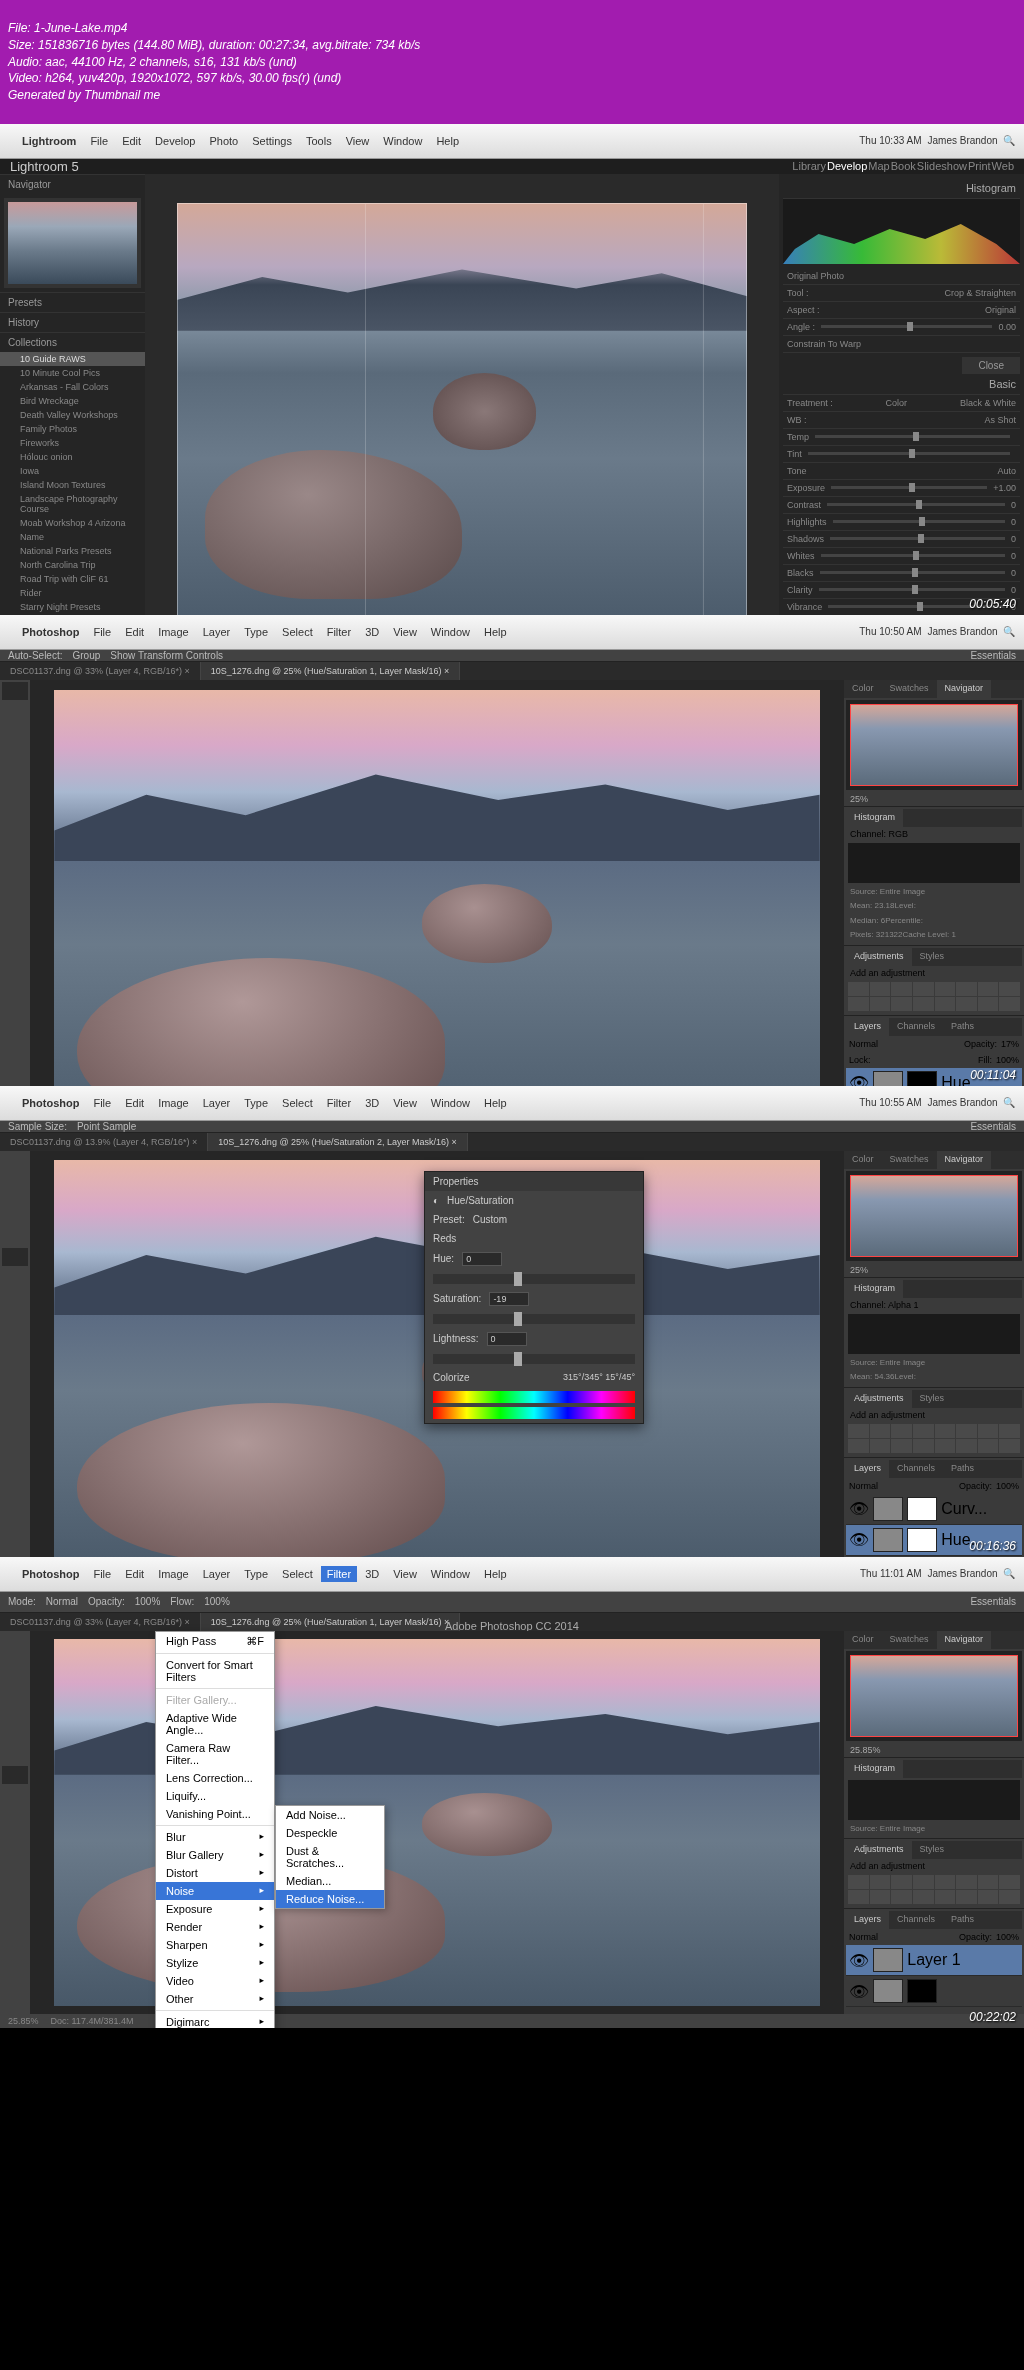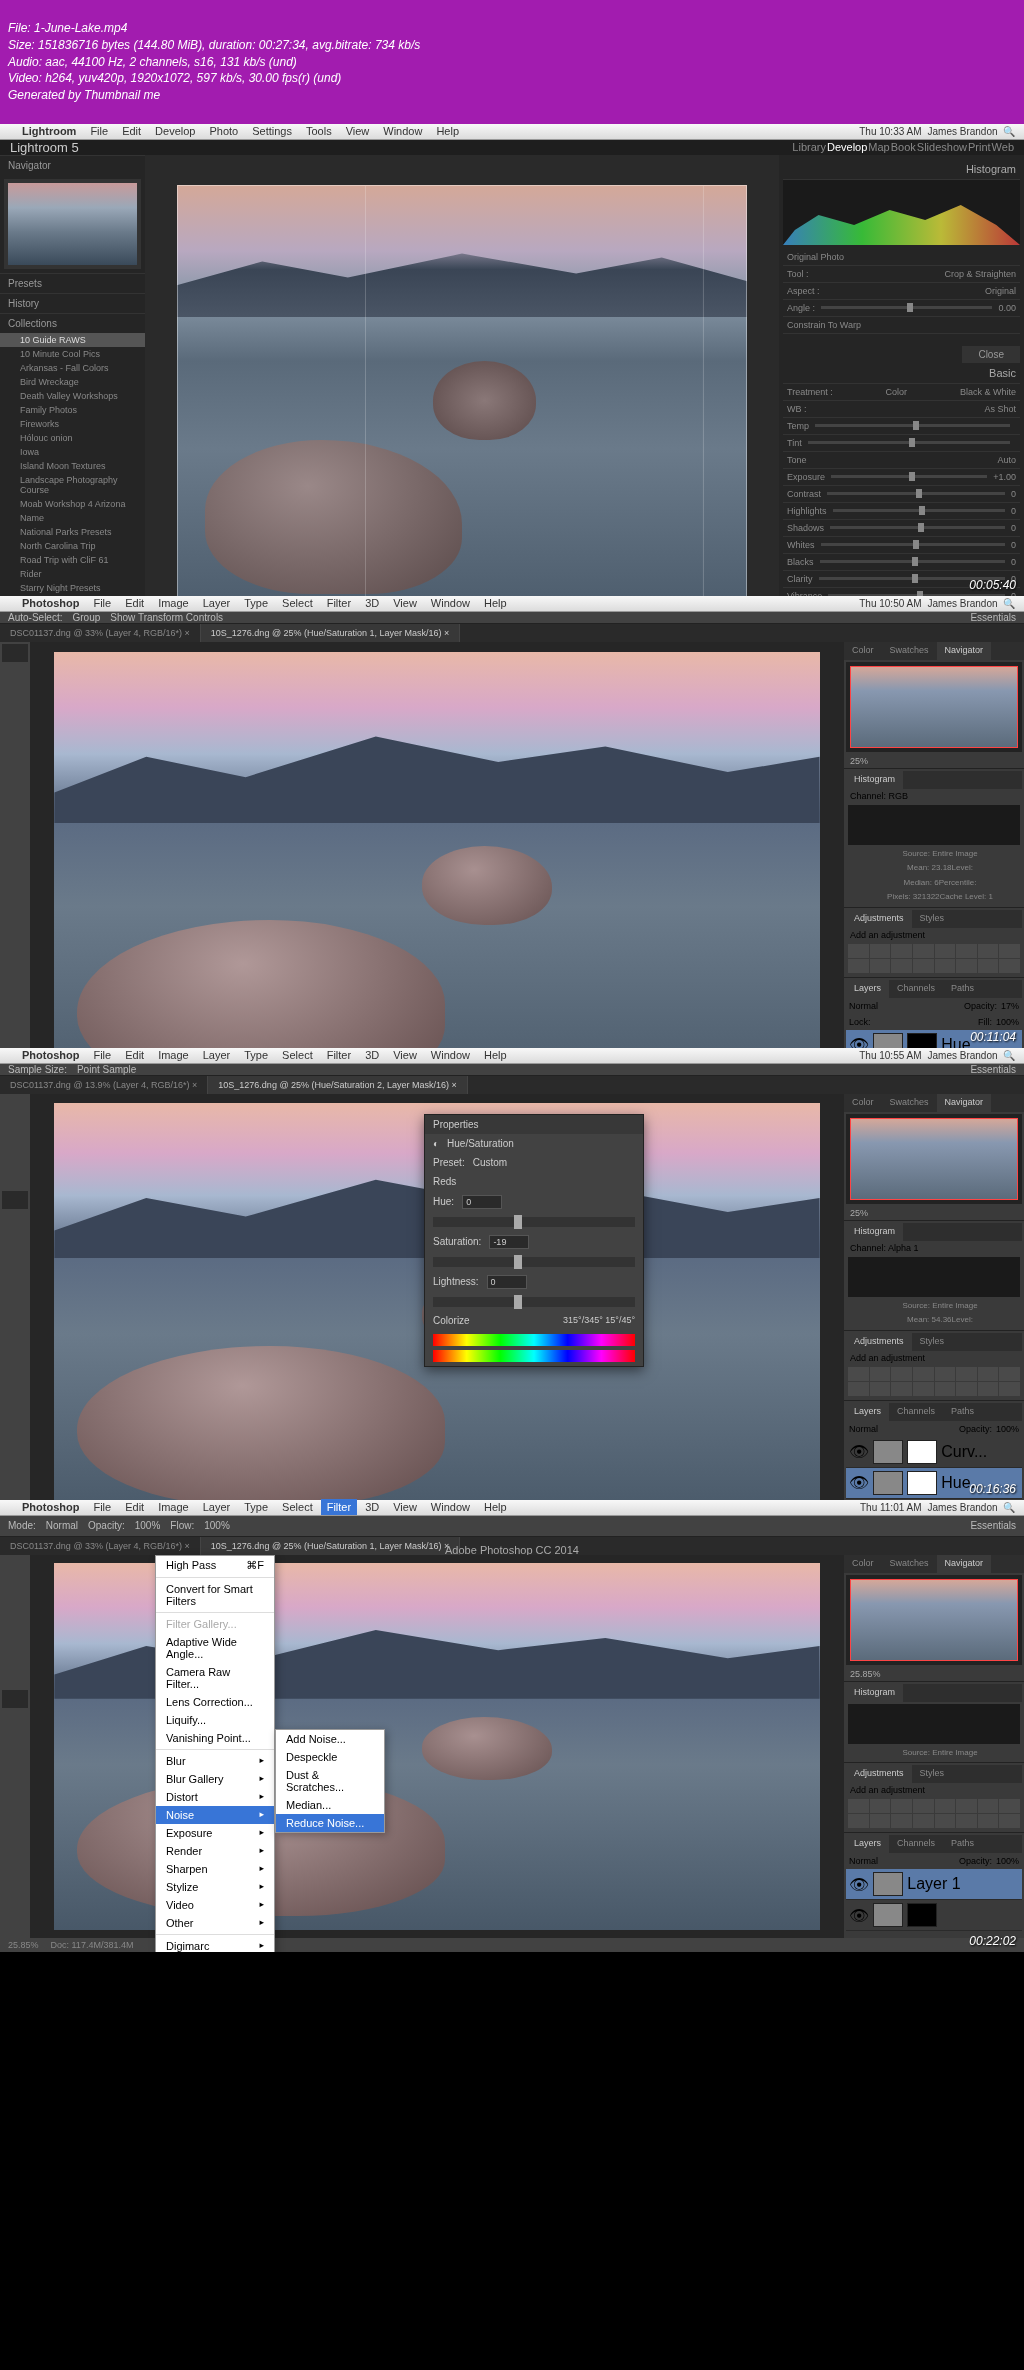--- a/index.html
+++ b/index.html
@@ -3,21 +3,21 @@
 <meta charset="utf-8">
 <style>
 * { margin:0; padding:0; box-sizing:border-box; font-family:"Lucida Grande",Arial,sans-serif; }
 body { background:#000; width:1024px; }
 .header { background:#a21caf; color:#fff; font-style:italic; padding:20px 8px; font-size:12px; line-height:1.4; }
 .header p { margin:0; }
 .frame { width:1024px; position:relative; }
 .timestamp { position:absolute; bottom:4px; right:8px; color:#fff; font-size:12px; font-style:italic; text-shadow:1px 1px 2px #000; }
 
 
-.macbar { height:16px; background:linear-gradient(#f8f8f8,#dcdcdc); display:flex; align-items:center; padding:0 8px; font-size:11px; color:#333; gap:14px; border-bottom:1px solid #999; position:relative; }
+.macbar { height:35px; background:linear-gradient(#f8f8f8,#dcdcdc); display:flex; align-items:center; padding:0 8px; font-size:11px; color:#333; gap:14px; border-bottom:1px solid #999; position:relative; }
 .macbar .apple { font-size:13px; }
 .macbar .appname { font-weight:bold; }
 .macbar .right { position:absolute; right:8px; display:flex; gap:6px; align-items:center; font-size:10px; }
 
 
 .lr { height:456px; background:#1a1a1a; display:flex; flex-direction:column; }
 .lr-top { height:28px; background:#1e1e1e; display:flex; align-items:center; padding:0 10px; justify-content:space-between; color:#aaa; font-size:11px; }
 .lr-logo { font-size:13px; color:#ccc; }
 .lr-nav { display:flex; gap:1px; }
 .lr-nav span { color:#888; cursor:pointer; }
@@ -40,21 +40,21 @@
 .lr-image .crop::before { left:33%; top:0; bottom:0; width:1px; box-shadow:33vw 0 0 rgba(255,255,255,0.2); }
 .lr-right { width:245px; background:#252525; padding:4px; font-size:9px; color:#888; }
 .histo { height:65px; background:#1a1a1a; margin-bottom:4px; position:relative; overflow:hidden; }
 .histo-curve { position:absolute; bottom:0; left:0; right:0; height:50px; background:linear-gradient(90deg,#4af,#4f4,#ff4,#f44); clip-path:polygon(0 100%,5% 70%,15% 40%,30% 60%,45% 30%,60% 50%,75% 20%,90% 60%,100% 100%); opacity:0.7; }
 .ctrl-row { display:flex; justify-content:space-between; align-items:center; padding:3px 4px; border-bottom:1px solid #333; }
 .ctrl-row .slider { flex:1; height:3px; background:#444; margin:0 6px; position:relative; }
 .ctrl-row .slider::after { content:""; position:absolute; top:-3px; left:50%; width:6px; height:9px; background:#888; }
 .panel-title { text-align:right; padding:4px; color:#aaa; font-size:11px; border-bottom:1px solid #333; }
 .lr-bottom { height:20px; background:#1a1a1a; display:flex; justify-content:space-between; align-items:center; padding:0 8px; font-size:9px; color:#666; }
 .lr-btn { padding:3px 16px; background:#333; color:#999; font-size:10px; }
-.btn-row { display:flex; gap:4px; justify-content:flex-end; margin-top:12px;align-items:flex-end; }
+.btn-row { display:flex; gap:4px; justify-content:flex-end; margin-top:4px;align-items:flex-end; }
 .filmstrip { height:60px; background:#1a1a1a; display:flex; gap:2px; padding:4px; border-top:1px solid #333; }
 .thumb { width:48px; height:48px; background:linear-gradient(180deg,#889,#556); border:1px solid #444; }
 .thumb.sel { border:2px solid #fff; }
 
 
 .ps { height:436px; background:#323232; display:flex; flex-direction:column; position:relative; }
 .ps-opts { height:26px; background:#424242; border-bottom:1px solid #222; font-size:10px; color:#bbb; display:flex; align-items:center; padding:0 8px; gap:10px; }
 .ps-title { position:absolute; top:28px; left:50%; transform:translateX(-50%); font-size:11px; color:#aaa; }
 .ps-tabs { height:20px; background:#2a2a2a; display:flex; font-size:9px; color:#888; }
 .ps-tab { padding:4px 10px; border-right:1px solid #444; }
@@ -70,21 +70,21 @@
 .ps-img .rock2 { position:absolute; top:58%; left:3%; width:48%; height:38%; background:radial-gradient(ellipse at 45% 25%,#b09898,#604a4a); border-radius:55% 50% 42% 48%; }
 .ps-rpanel { width:180px; background:#3a3a3a; display:flex; flex-direction:column; }
 .rp-tabs { height:18px; background:#2e2e2e; display:flex; font-size:9px; }
 .rp-tabs span { padding:3px 8px; color:#888; }
 .rp-tabs .active { background:#3a3a3a; color:#ccc; }
 .rp-nav { height:90px; background:#222; margin:2px; position:relative; overflow:hidden; }
 .rp-nav::before { content:""; position:absolute; inset:4px; background:linear-gradient(180deg,#d8a898,#8898b0 30%,#5a6a7a); }
 .rp-nav .navbox { position:absolute; inset:4px; border:1px solid #f44; }
 .rp-section { border-top:1px solid #222; padding:2px; }
 .rp-histo { height:40px; background:#1a1a1a; margin:2px; }
-.rp-info { font-size:8px; color:#888; padding:2px 4px; line-height:1.3; display:flex; justify-content:center;margin-left:12px; }
+.rp-info { font-size:8px; color:#888; padding:2px 4px; line-height:1.3; display:flex; justify-content:flex-start; }
 .rp-adj-grid { display:grid; grid-template-columns:repeat(8,1fr); gap:1px; padding:2px; }
 .rp-adj-grid div { height:14px; background:#4a4a4a; }
 .layers-row { display:flex; align-items:center; gap:4px; padding:3px; font-size:9px; }
 .layer-item { display:flex; align-items:center; gap:4px; padding:3px; border-bottom:1px solid #2a2a2a; }
 .layer-item.sel { background:#5a7aa8; }
 .layer-thumb { width:30px; height:24px; background:#888; border:1px solid #222; }
 .layer-mask { width:30px; height:24px; background:#fff; border:1px solid #222; }
 .layer-mask.black { background:#000; }
 .ps-status { height:16px; background:#424242; font-size:9px; color:#888; padding:2px 8px; display:flex; gap:12px; }
 

